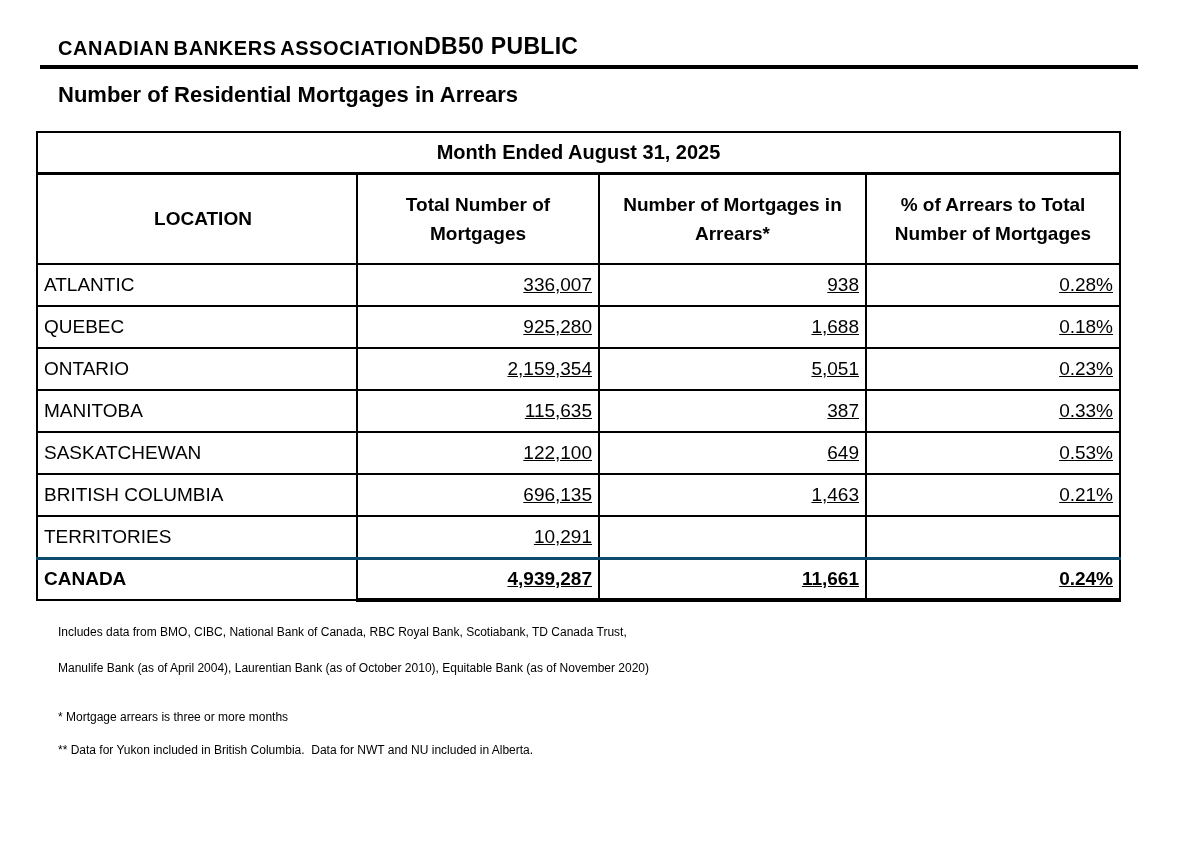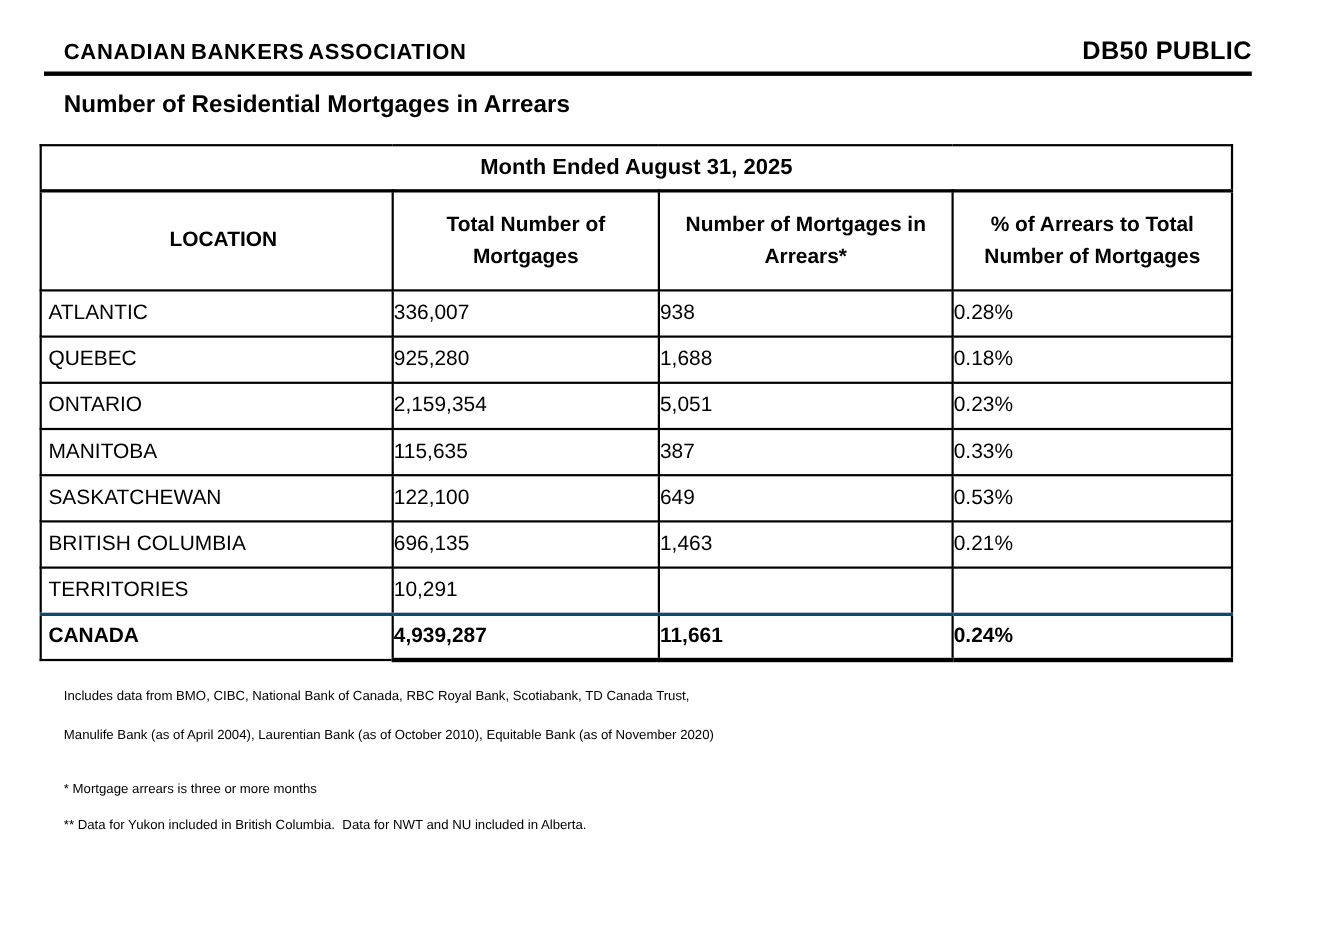--- a/index.html
+++ b/index.html
@@ -10,21 +10,20 @@
     color: #000000;
     font-family: "Liberation Sans", sans-serif;
   }
   .page { position: relative; width: 1200px; height: 858px; overflow: hidden; }
 
   
   .masthead {
     margin: 33px 62px 0 40px;
     border-bottom: 4px solid #000;
     display: flex;
-    justify-content: space-between;
     align-items: flex-end;
     padding-bottom: 5px;
   }
   .org {
     font-size: 20px; font-weight: bold;
     letter-spacing: 0.6px; word-spacing: -2px;
     padding-left: 18px;
   }
   .code { font-size: 23px; font-weight: bold; letter-spacing: 0.3px; }
 
@@ -56,21 +55,21 @@
     height: 91px;
     font-weight: bold;
     text-align: center;
     vertical-align: middle;
     line-height: 29px;
     white-space: pre-line;
   }
   tr.colheads th.loc-h { text-align: center; padding-left: 12px; white-space: normal; }
   .mortgage-table td { height: 42px; vertical-align: middle; }
   td.loc { text-align: left; padding-left: 6px; }
-  td.num { text-align: left; padding-right: 6px; }
+  td.num { text-align: right; padding-right: 6px; text-decoration: underline; }
   tr.canada td { border-top: 3px solid #0c4a6e; font-weight: bold; }
   tr.canada td:first-child { border-bottom: 2px solid #000; }
   tr.canada td + td { border-bottom: 4px solid #000; }
 
   
   .fn {
     font-size: 12px;
     margin: 0 0 0 58px;
     white-space: pre-wrap;
     line-height: 21px;

